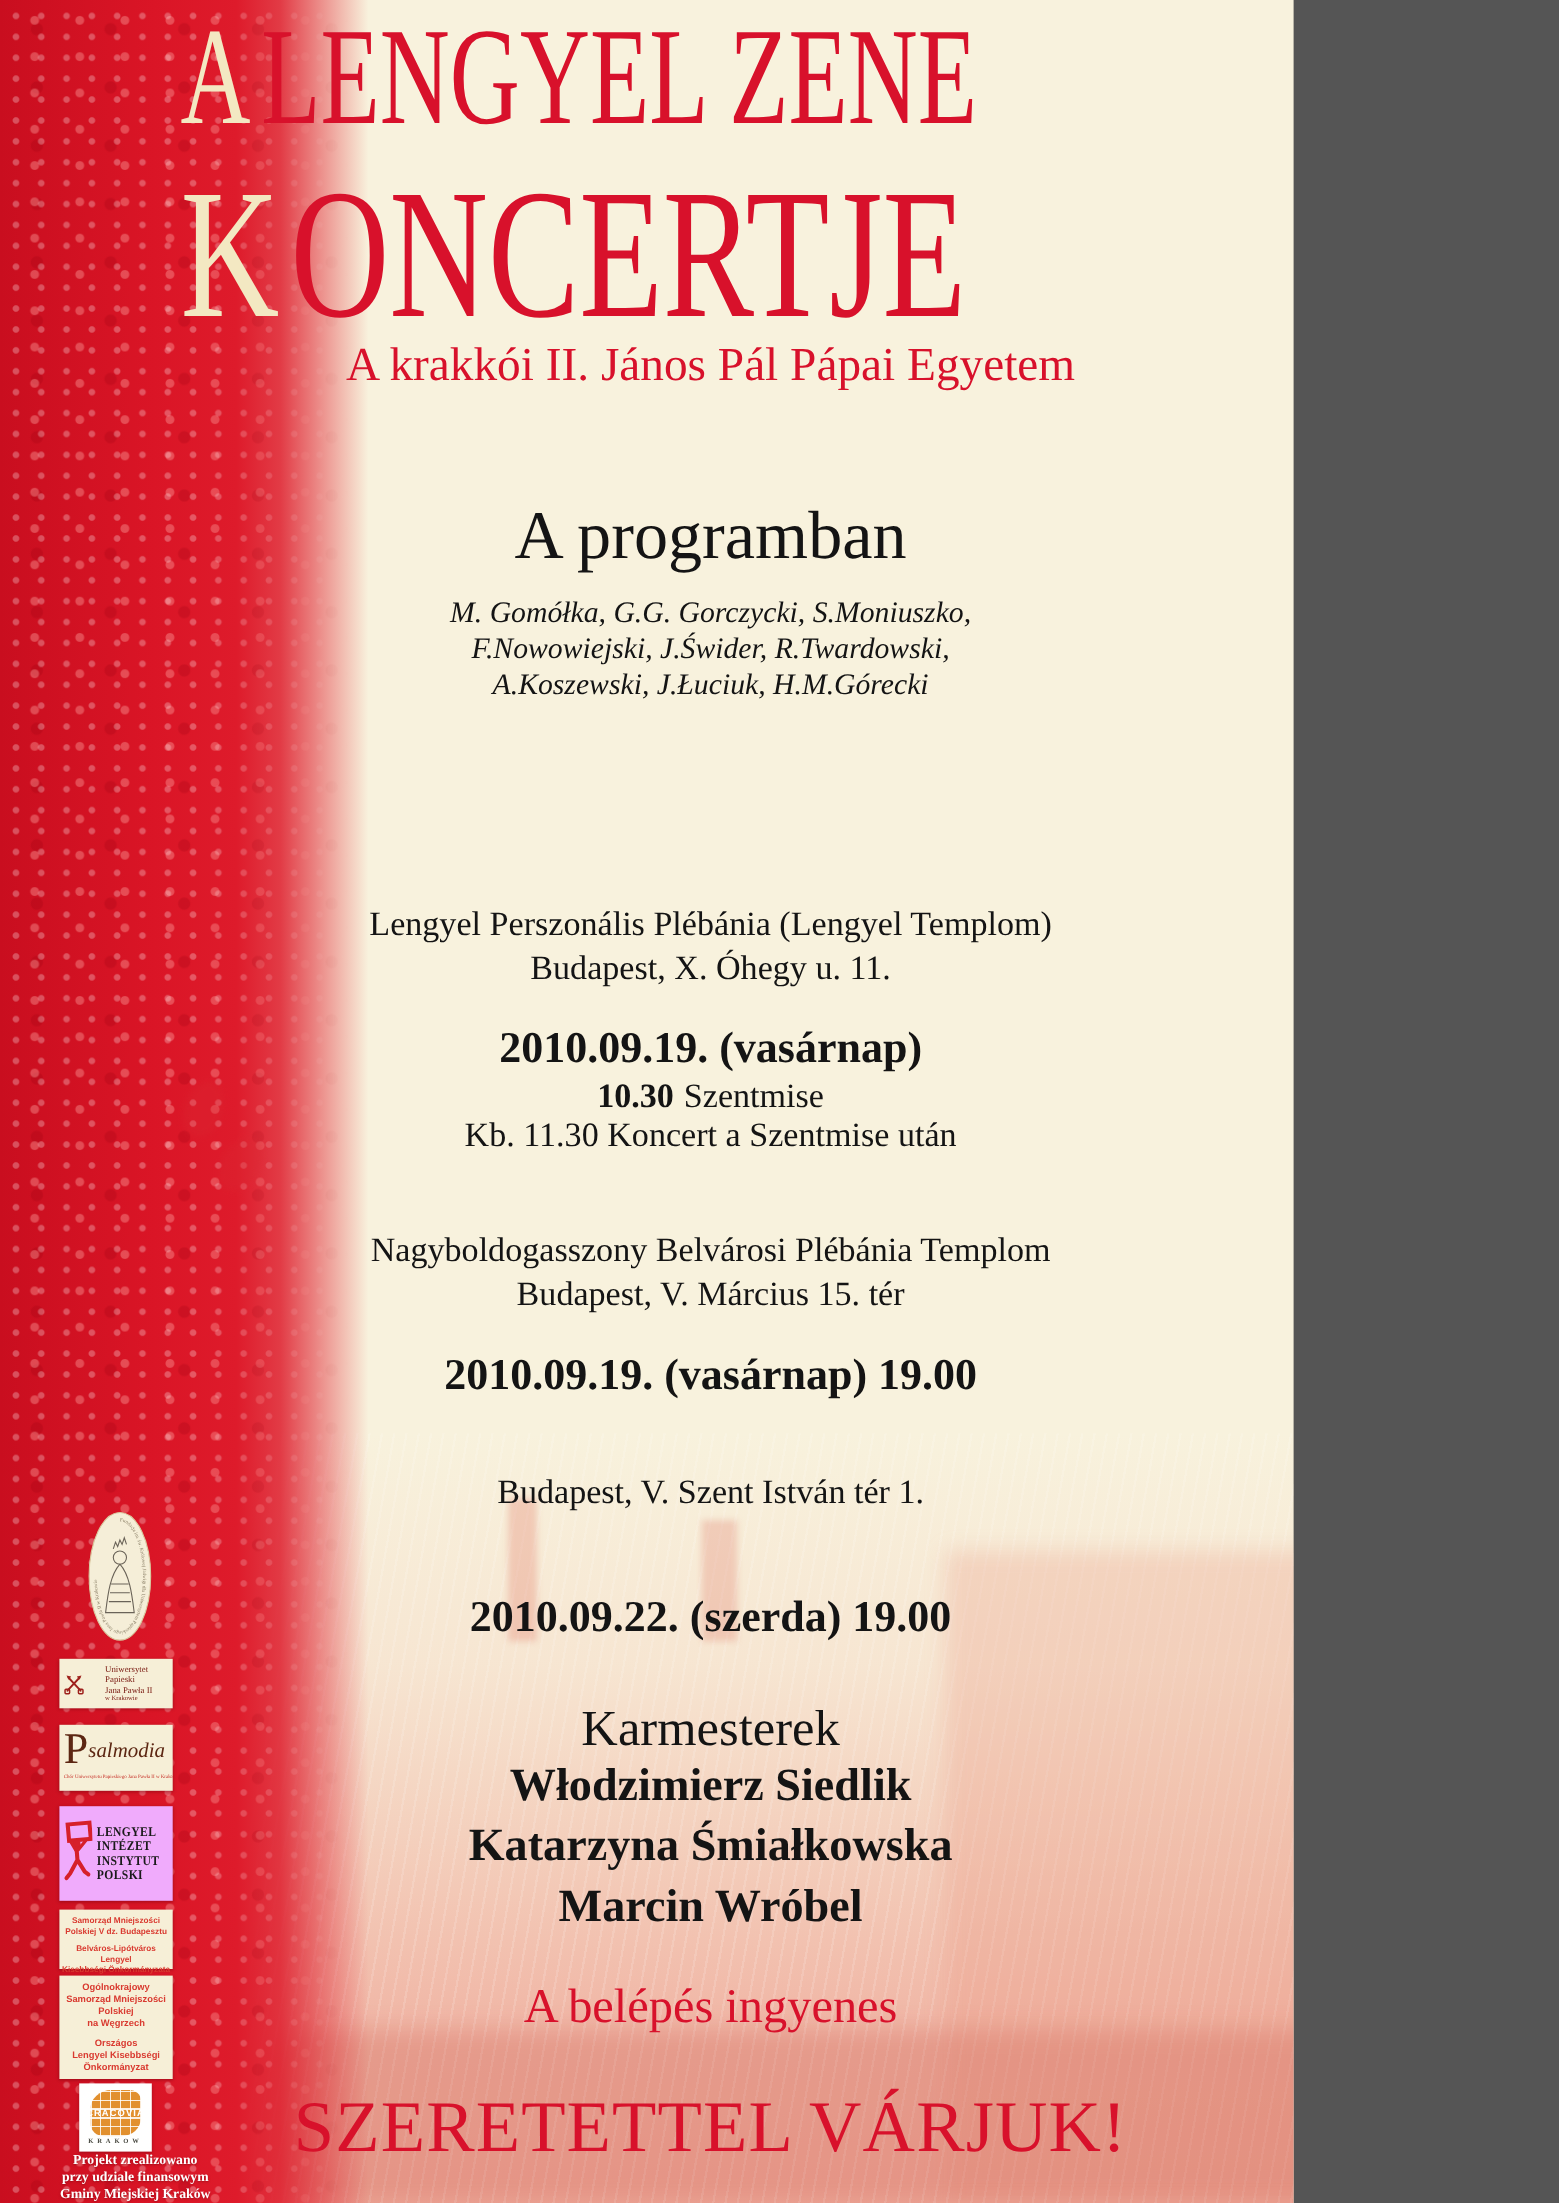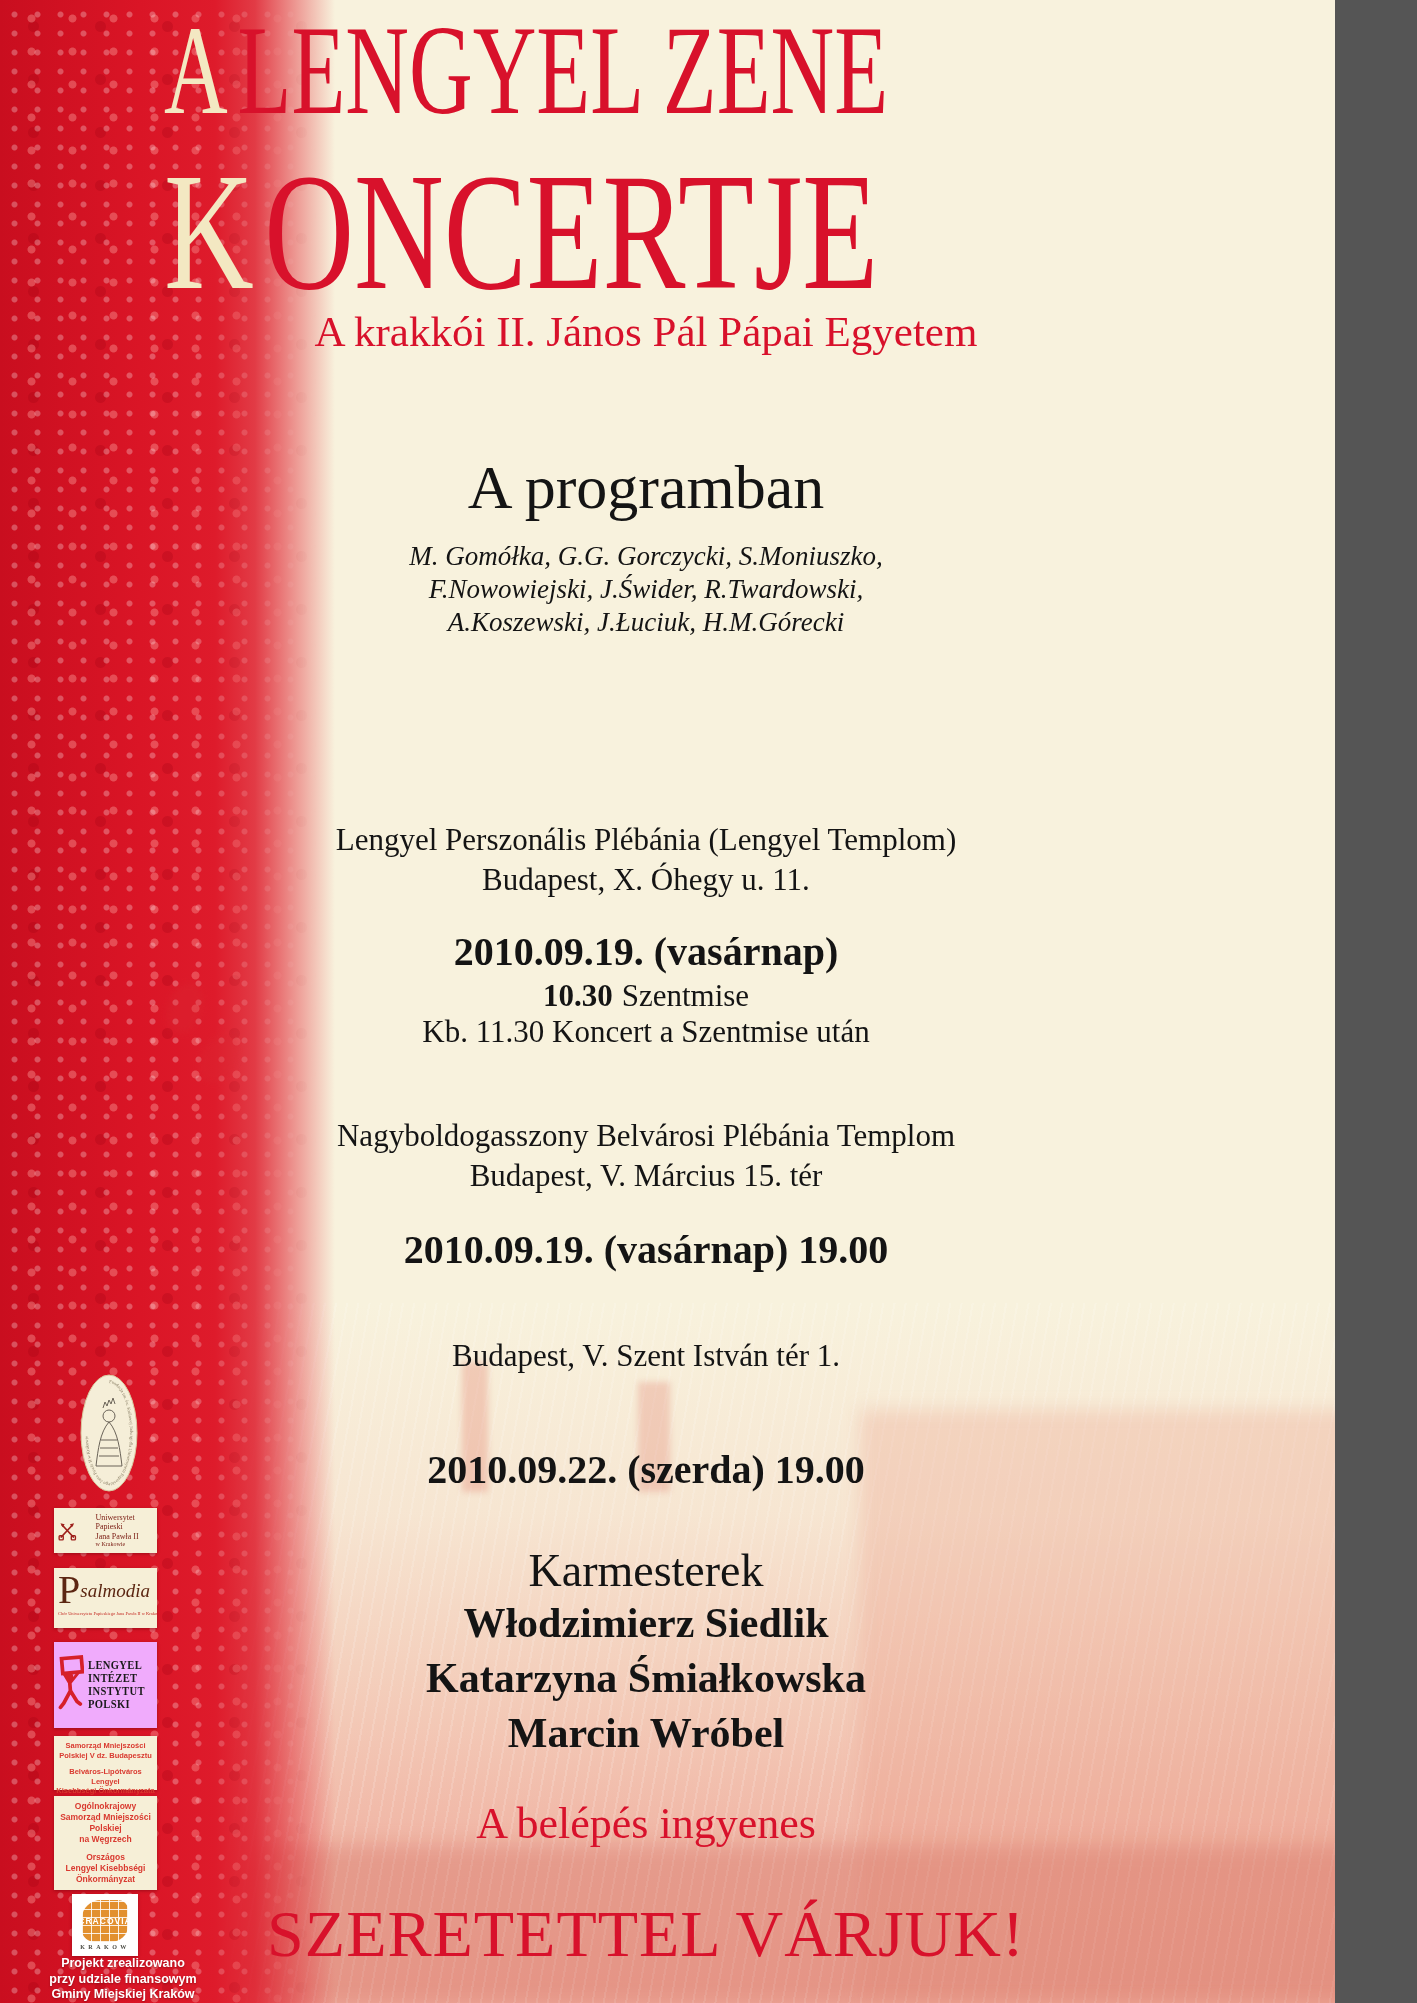--- a/index.html
+++ b/index.html
@@ -1,17 +1,17 @@
 <!DOCTYPE html>
 <html><head>
 <meta charset="utf-8">
 <style>
   html,body{margin:0;padding:0;background:#555;}
   .poster{
-    position:relative;width:1335px;height:2003px;overflow:hidden;
+    position:relative;width:1176px;height:2003px;overflow:hidden;
     background:#f8f2dd;font-family:"Liberation Serif",serif;color:#141414;
   }
   
   .band{
     position:absolute;left:0;top:0;bottom:0;width:340px;z-index:2;
     background:linear-gradient(to right,#c90e1f 0px,#da1526 140px,#de1b2b 215px,rgba(222,27,43,.85) 255px,rgba(222,27,43,0) 335px);
   }
   .band-dots{
     position:absolute;left:0;top:0;bottom:0;width:335px;z-index:2;
     background-image:
@@ -85,21 +85,21 @@
   .crac-mosaic{
     width:46px;height:42px;border-radius:42% 22% 38% 28%;
     background-color:#e2902f;
     background-image:
       repeating-linear-gradient(0deg,rgba(255,255,255,.85) 0 1.2px,rgba(255,255,255,0) 1.2px 8px),
       repeating-linear-gradient(90deg,rgba(255,255,255,.85) 0 1.2px,rgba(255,255,255,0) 1.2px 9px);
     display:flex;align-items:center;justify-content:center;
     color:#fff;font-family:"Liberation Sans",sans-serif;font-weight:bold;font-size:8.5px;line-height:9px;letter-spacing:1px;
   }
   .crac-city{margin-top:2px;color:#4a4a42;font-size:6px;letter-spacing:3.5px;font-weight:bold;}
-  .credit{left:8px;top:1956px;width:230px;text-align:center;color:#fff;font-family:Liberation Sans, sans-serif;font-weight:bold;font-size:12.5px;line-height:15.5px;text-shadow:0 1px 2px rgba(100,0,10,.5);}
+  .credit{left:8px;top:1956px;width:230px;text-align:center;color:#fff;font-family:Liberation Serif, serif;font-weight:bold;font-size:12.5px;line-height:15.5px;text-shadow:0 1px 2px rgba(100,0,10,.5);}
 </style>
 </head>
 <body>
 
 <div class="poster">
 
   <div class="photo"></div>
   <div class="ph-shape tower1"></div>
   <div class="ph-shape tower2"></div>
   <div class="ph-shape bigbuilding"></div>

